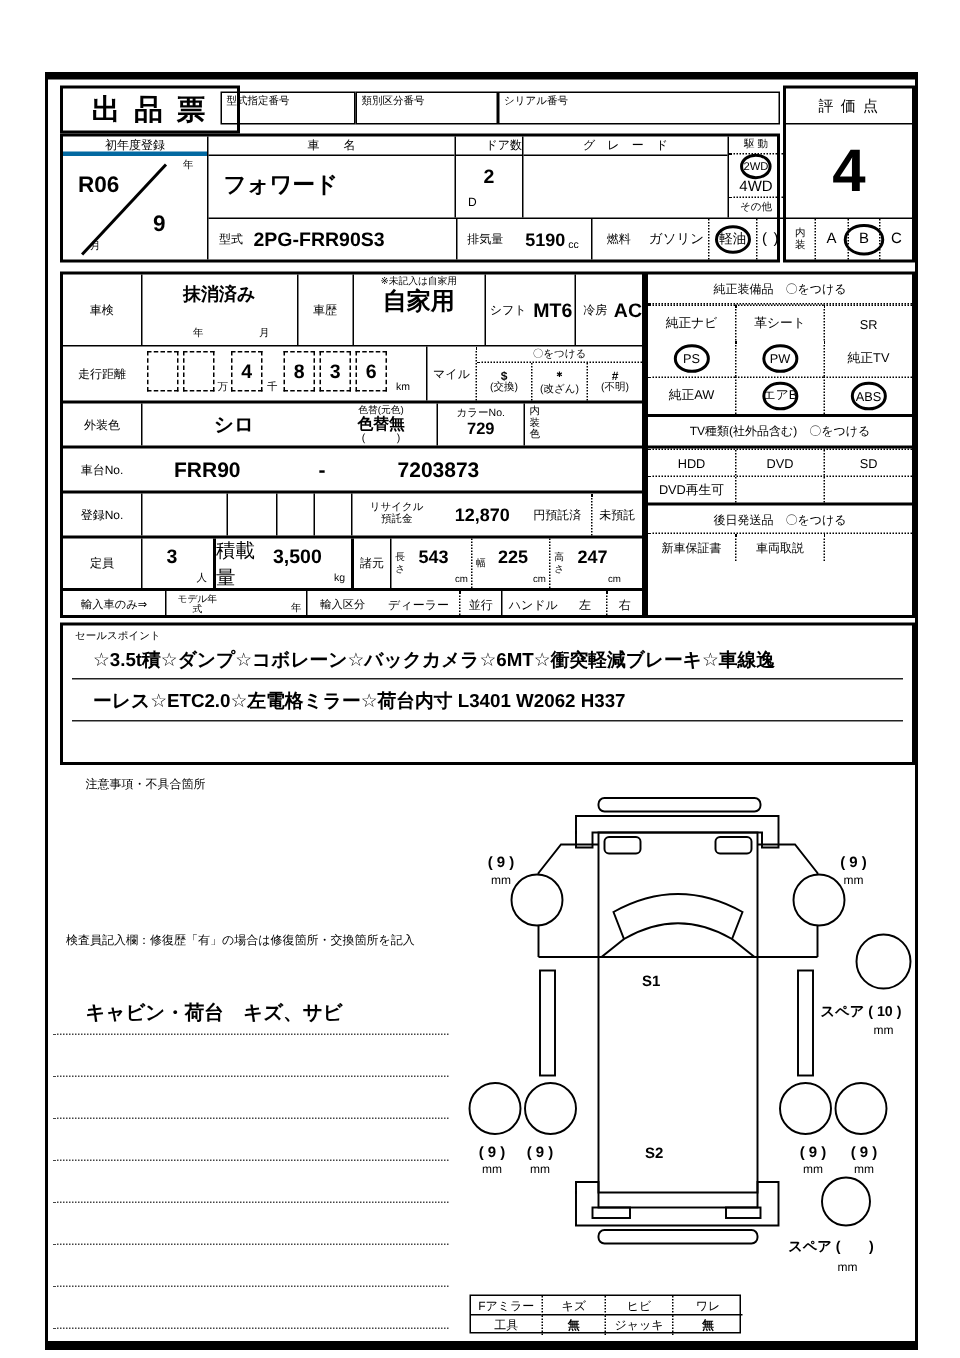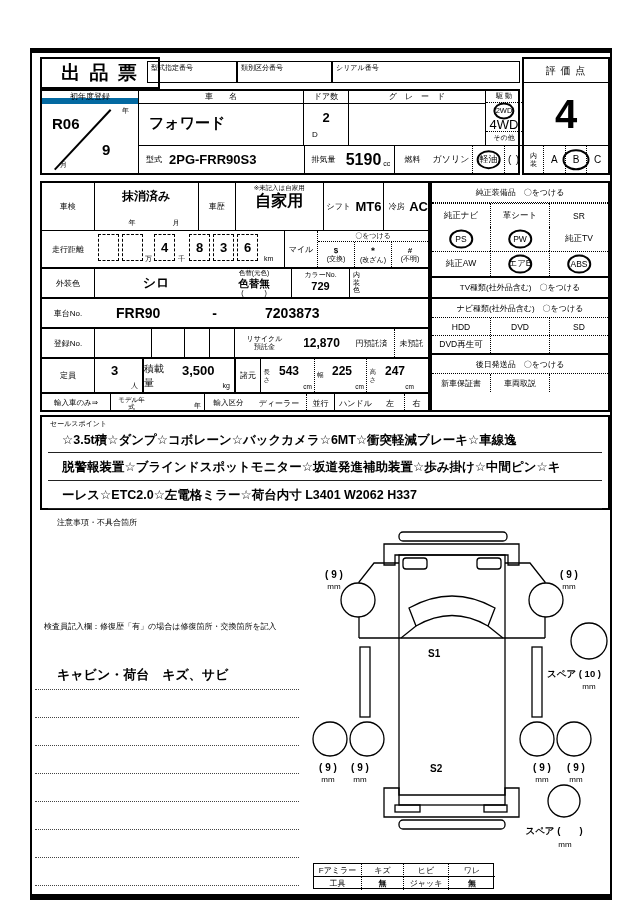--- a/index.html
+++ b/index.html
@@ -56,68 +56,68 @@
         </div>
       <div class="c dotL" style="flex:1">
           <span style="font-size:10px;display:inline-block">C</span>
         </div>
     </div>
   </div>
 
   <div class="r bx" style="left:8px;top:36px;width:480px;height:86px">
 
     <div class="r" style="left:0;top:0;width:97px;height:82px;border-right:1px solid #000">
-      <div style="height:13px;border-bottom:6px solid #0369a1;text-align:center;font-size:8px">初年度登録</div>
+      <div style="height:13px;border-bottom:3px solid #0369a1;text-align:center;font-size:8px">初年度登録</div>
       <span class="lb" style="position:absolute;left:80px;top:16px">年</span>
       <span class="b" style="position:absolute;left:10px;top:24px;font-size:15px">R06</span>
       <span class="b" style="position:absolute;left:60px;top:50px;font-size:15px">9</span>
       <span class="lb" style="position:absolute;left:18px;top:70px">月</span>
       <div class="r" style="left:12px;top:78px;width:82px;height:1.5px;background:#000;transform:rotate(-47deg);transform-origin:0 0"></div>
     </div>
 
     <div class="r" style="left:97px;top:0;width:165px;height:54px;border-right:1px solid #000">
       <div style="height:13px;border-bottom:1px solid #000;text-align:center;font-size:8px">車　　名</div>
       <div class="b" style="padding:10px 0 0 10px;font-size:15px">フォワード</div>
     </div>
 
     <div class="r" style="left:262px;top:0;width:45px;height:54px;border-right:1px solid #000">
-      <div style="height:13px;border-bottom:1px solid #000;text-align:center;font-size:8px">ドア数</div>
+      <div style="height:13px;border-bottom:1px solid #000;text-align:right;font-size:8px">ドア数</div>
       <div class="c b" style="height:26px;font-size:13px">2</div>
       <div style="font-size:8px;padding-left:8px">D</div>
     </div>
 
     <div class="r" style="left:307px;top:0;width:137px;height:54px;border-right:1px solid #000">
       <div style="height:13px;border-bottom:1px solid #000;text-align:center;font-size:8px">グ　レ　ー　ド</div>
     </div>
 
     <div class="r" style="left:444px;top:0;width:36px;height:54px">
       <div style="height:12px;border-bottom:1px dotted #000;text-align:center;font-size:7px">駆 動</div>
       <div class="c" style="height:15px">
           <span style="font-size:7.5px;display:inline-block" class="circled">2WD</span>
         </div>
       <div class="c" style="height:13px">
-          <span style="font-size:13px">4WD</span>
+          <span style="font-size:10px">4WD</span>
         </div>
       <div class="c dotT" style="height:13px">
           <span style="font-size:7px">その他</span>
         </div>
     </div>
 
     <div class="r" style="left:97px;top:54px;width:383px;height:28px;border-top:1px solid #000;display:flex">
       <div class="c" style="width:30px">
           <span style="font-size:8px">型式</span>
         </div>
       <div style="width:135px;display:flex;align-items:center">
           <span class="b" style="font-size:13px">2PG-FRR90S3</span>
         </div>
       <div class="c" style="width:38px;border-left:1px solid #000">
           <span style="font-size:8px">排気量</span>
         </div>
       <div class="c" style="width:52px">
-          <span class="b" style="font-size:16px">5190</span>
+          <span class="b" style="font-size:12px">5190</span>
           <span class="lb" style="margin:8px 0 0 2px">cc</span>
         </div>
       <div class="c" style="width:36px;border-left:1px solid #000">
           <span style="font-size:8px">燃料</span>
         </div>
       <div class="c" style="width:42px">
           <span style="font-size:9px">ガソリン</span>
         </div>
       <div class="c dotL" style="width:32px">
           <span style="font-size:9px;display:inline-block" class="circled">軽油</span>
@@ -265,21 +265,21 @@
 
     <div style="height:35px;display:flex;border-top:2px solid #000">
       <div class="c" style="width:52px">
           <span style="font-size:8px">定員</span>
         </div>
       <div class="r" style="position:relative;width:48px;border-left:1px solid #000">
         <span class="b" style="position:absolute;left:16px;top:4px;font-size:13px">3</span>
         <span class="lb" style="position:absolute;right:4px;bottom:2px">人</span>
       </div>
       <div class="c" style="width:30px;border-left:2px solid #000">
-          <span style="font-size:10px">積載量</span>
+          <span style="font-size:13px">積載量</span>
         </div>
       <div class="r" style="position:relative;width:62px">
         <span class="b" style="position:absolute;left:10px;top:4px;font-size:13px">3,500</span>
         <span class="lb" style="position:absolute;right:4px;bottom:2px">kg</span>
       </div>
       <div class="c" style="width:26px;border-left:2px solid #000">
           <span style="font-size:8px">諸元</span>
         </div>
       <div class="c" style="width:13px;border-left:1px solid #000">
           <span style="font-size:6.5px;width:7px;line-height:1.1;display:inline-block">長さ</span>
@@ -376,23 +376,20 @@
       </div>
     </div>
 
     <div style="border-top:2px solid #000">
       <div class="c" style="height:19px">
           <span style="font-size:8px">TV種類(社外品含む)　〇をつける</span>
         </div>
     </div>
 
     <div style="border-top:2px solid #000">
-      <div class="c" style="height:18px">
-          <span style="font-size:8px">ナビ種類(社外品含む)　〇をつける</span>
-        </div>
       <div style="display:flex;height:18px;border-top:1px dotted #000">
         <div class="c" style="flex:1">
             <span style="font-size:8.5px">HDD</span>
           </div>
         <div class="c dotL" style="flex:1">
             <span style="font-size:8.5px">DVD</span>
           </div>
         <div class="c dotL" style="flex:1">
             <span style="font-size:8.5px">SD</span>
           </div>
@@ -418,21 +415,20 @@
             <span style="font-size:8px">車両取説</span>
           </div>
         <div class="dotL" style="flex:1"></div>
       </div>
     </div>
   </div>
 
   <div class="r bx" style="left:8px;top:362px;width:570px;height:95px">
     <div style="font-size:7px;padding:2px 0 0 8px">セールスポイント</div>
     <div class="b uline" style="font-size:12.5px;margin:0 6px;padding:3px 0 3px 14px">☆3.5t積☆ダンプ☆コボレーン☆バックカメラ☆6MT☆衝突軽減ブレーキ☆車線逸</div>
-    <div class="b uline" style="font-size:12.5px;margin:0 6px;padding:6px 0 4px 14px">脱警報装置☆ブラインドスポットモニター☆坂道発進補助装置☆歩み掛け☆中間ピン☆キ</div>
     <div class="b uline" style="font-size:12.5px;margin:0 6px;padding:6px 0 4px 14px">ーレス☆ETC2.0☆左電格ミラー☆荷台内寸 L3401 W2062 H337</div>
   </div>
 
   <div class="r" style="left:25px;top:464px;font-size:8px">注意事項・不具合箇所</div>
 
   <div class="r" style="left:12px;top:568px;font-size:8px">検査員記入欄：修復歴「有」の場合は修復箇所・交換箇所を記入</div>
   <div class="b r" style="left:25px;top:613px;font-size:13px">キャビン・荷台　キズ、サビ</div>
   <div class="r dline" style="left:3px;top:636px;width:264px"></div>
   <div class="r dline" style="left:3px;top:664px;width:264px"></div>
   <div class="r dline" style="left:3px;top:692px;width:264px"></div>

